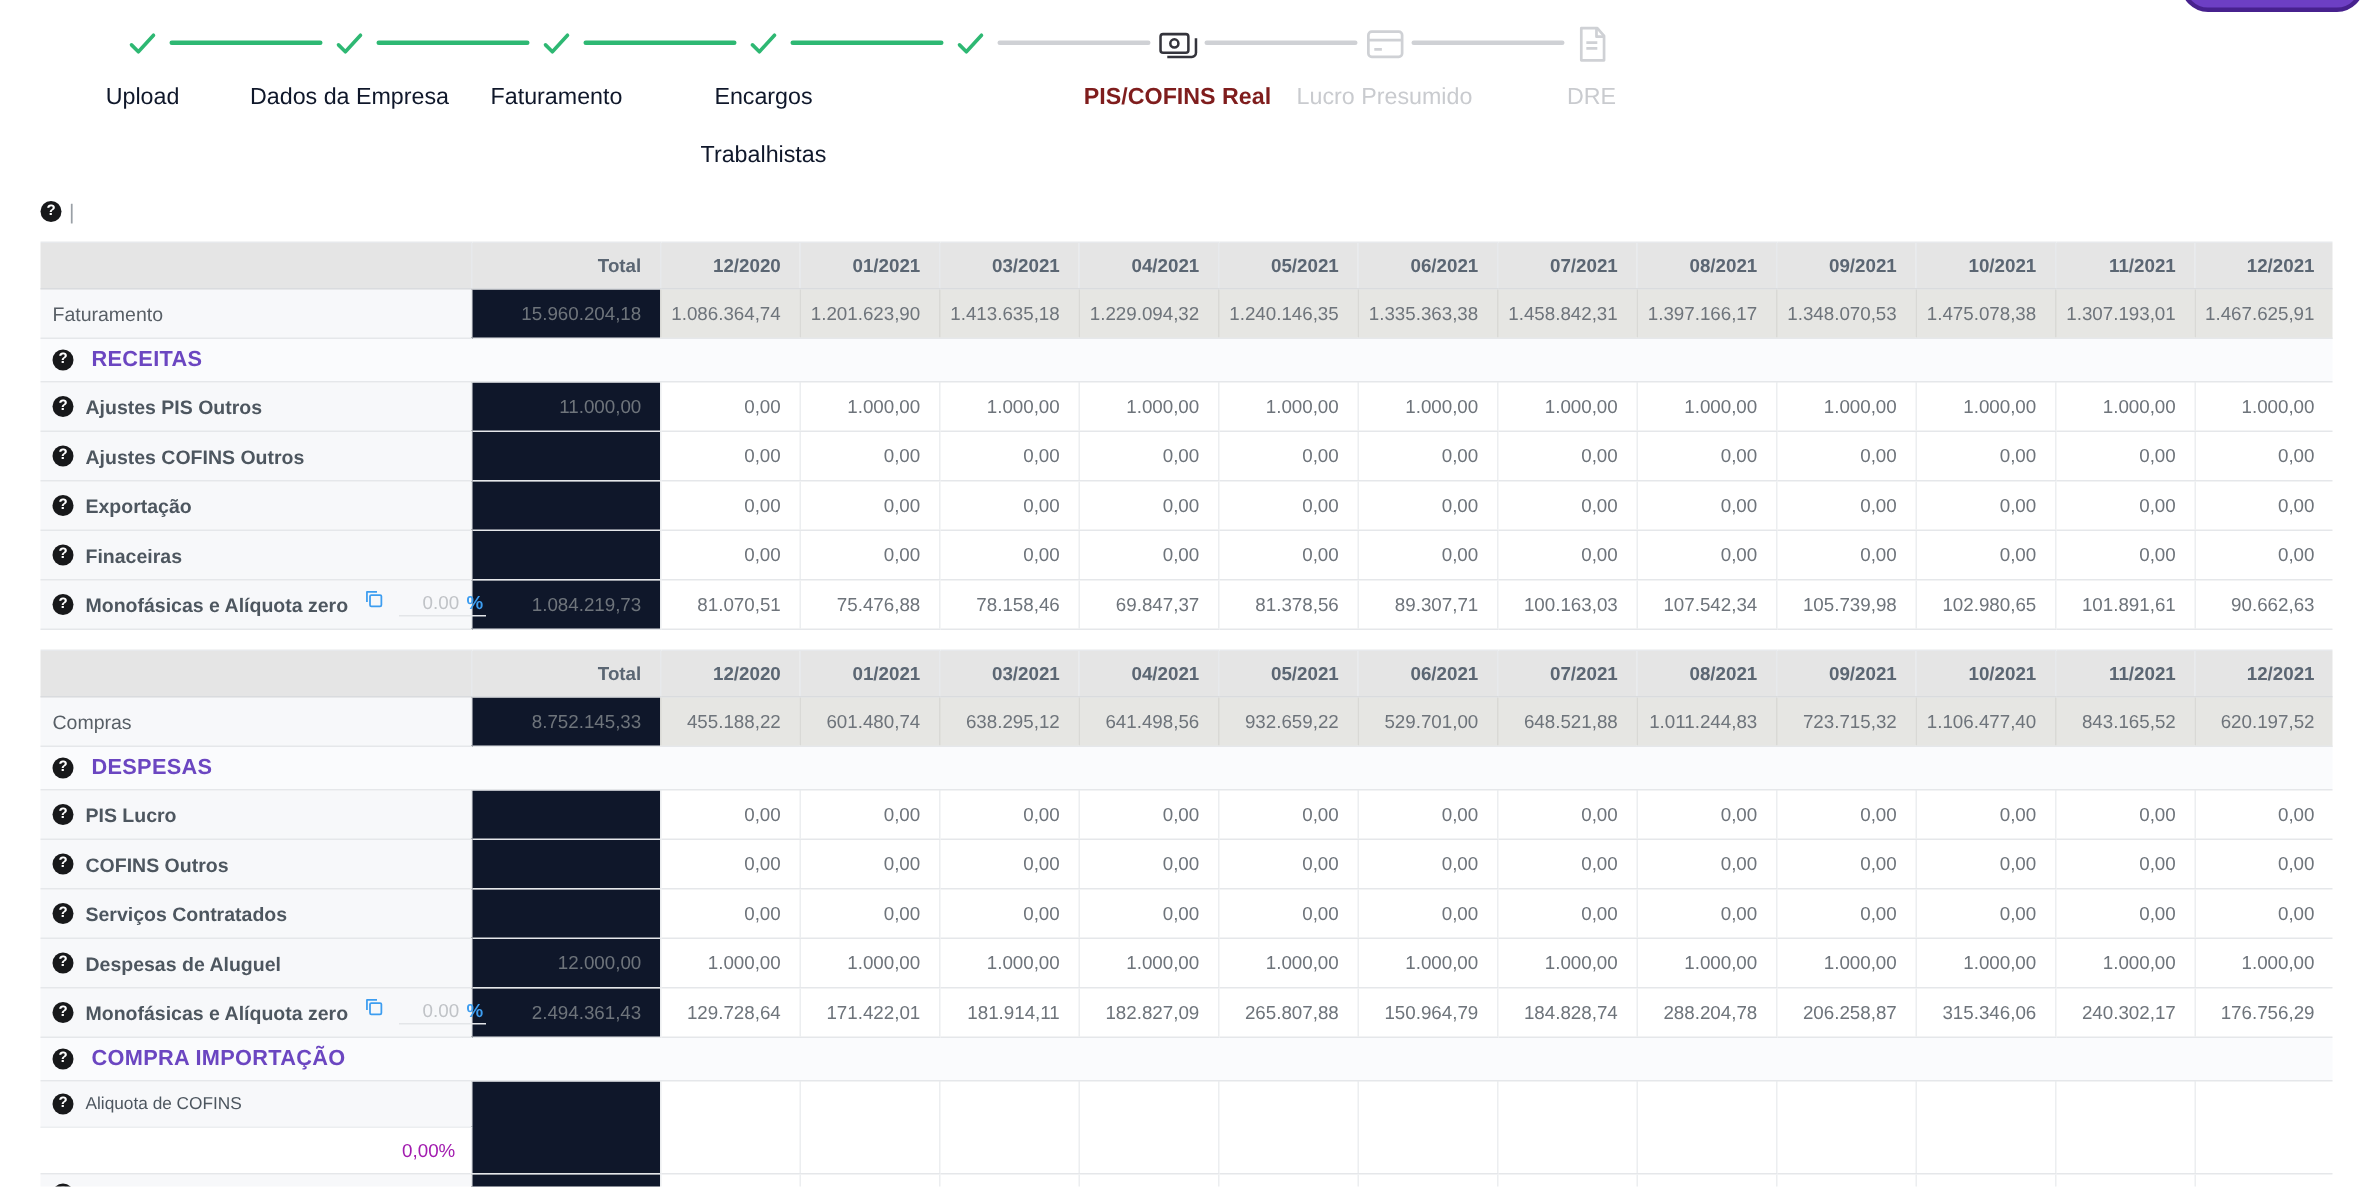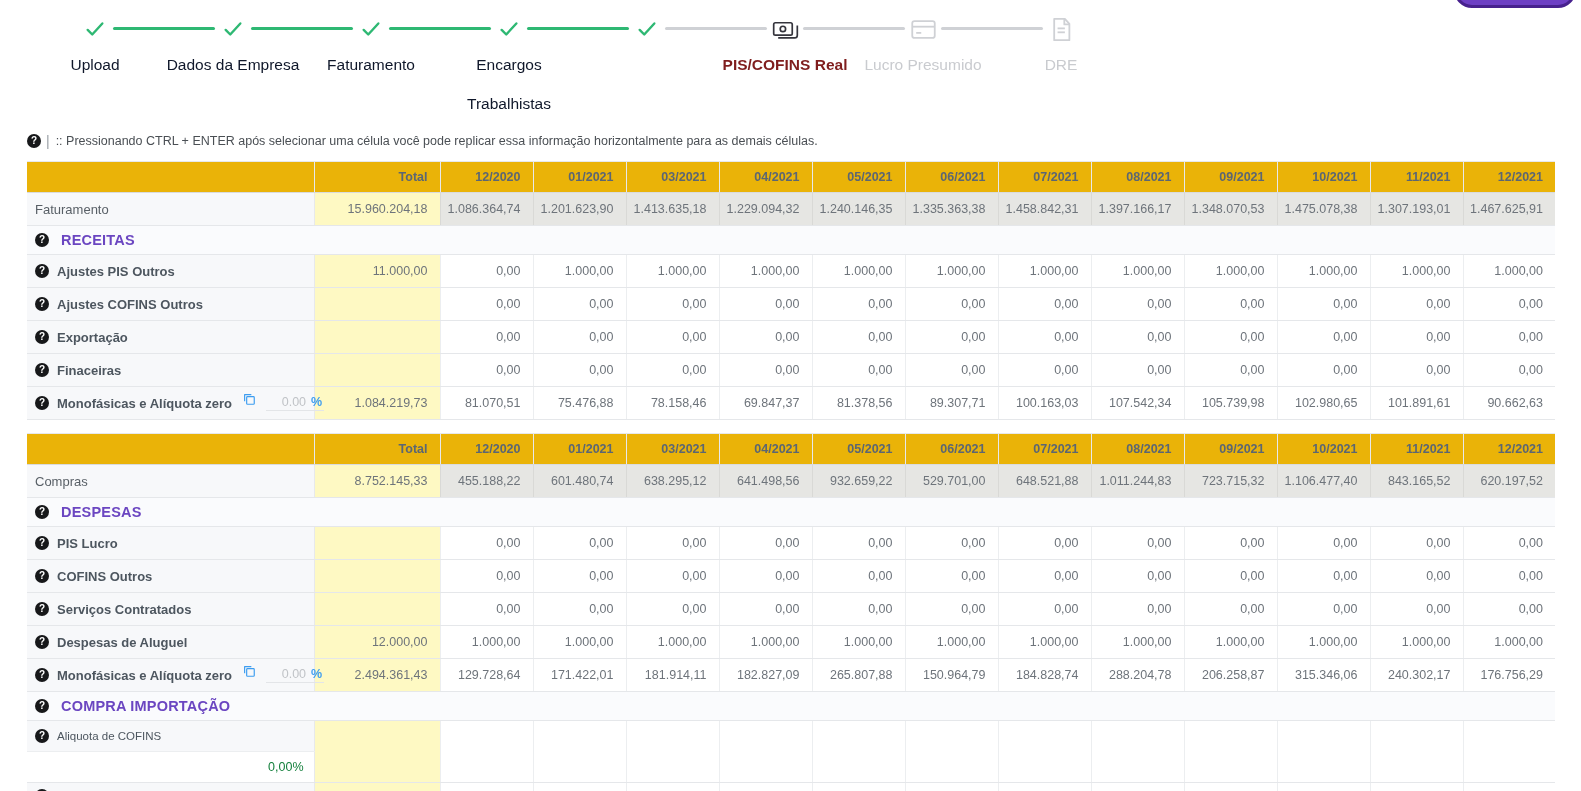--- a/index.html
+++ b/index.html
@@ -37,46 +37,46 @@
     display:inline-block; flex:0 0 auto; width:14px; height:14px; border-radius:50%;
     background:#17181a; color:#ffffff; font-size:10px; font-weight:bold;
     line-height:14px; text-align:center;
   }
 
   
   .tblwrap { margin:12px 0 0 27px; }
   .tblwrap.second { margin-top:13px; }
   table.grid { border-collapse:collapse; table-layout:fixed; width:1526px; font-size:12.5px; }
   table.grid th {
-    background:#eab308; color:#5b6673; font-weight:bold; text-align:right;
+    background:#e5e5e5; color:#5b6673; font-weight:bold; text-align:right;
     padding:8px 12px 8px 0; border-bottom:1px solid #d9dbde; border-top:1px solid #e7e9ec;
     border-left:1px solid #e7e9ec; font-size:12.5px;
   }
   table.grid th.lc { border-left:none; }
   table.grid td { border-bottom:1px solid #e5e7ea; }
   td.num { text-align:right; padding:9px 12px 9px 0; color:#6e747b; }
   td.lc { background:#f7f8fa; padding:0 0 0 8px; }
   .lwrap { display:flex; align-items:center; gap:8px; padding:8px 4px 8px 0; }
   .rl { font-weight:bold; color:#4d565f; font-size:13px; white-space:nowrap; }
   .rl.plain { font-weight:normal; color:#585f66; }
   .rl.sm { font-weight:normal; font-size:11.5px; }
-  td.tc { background:#fef9c3; border-left:1px solid #e7e9ec; }
+  td.tc { background:#0f172a; border-left:1px solid #e7e9ec; }
   td.mc { background:#ffffff; border-left:1px solid #eceef0; }
   tr.disabled td.mc { background:#e6e6e3; border-left-color:#d9d9d6; }
   tr.sec td { background:#fafbfd; padding:6px 0 6px 8px; }
   .sec-inner { display:flex; align-items:center; gap:12px; }
   .sec-title { color:#6b46c1; font-weight:bold; font-size:14.5px; letter-spacing:.2px; }
 
   .copy-ic { display:inline-flex; cursor:pointer; margin-left:2px; position:relative; top:-4px; }
   .pct { display:inline-flex; align-items:baseline; margin-left:2px; border-bottom:1px solid #e3e5e8; padding:0 2px 1px 0; }
   .pv { color:#c0c3c7; font-size:12.5px; min-width:40px; text-align:right; }
   .ps { color:#3d9df0; font-weight:bold; font-size:12.5px; margin-left:5px; }
 
   tr.aliq-top td.lc { border-bottom:1px solid #eceef0; }
-  td.aliq-val { background:#ffffff; padding:8px 10px 8px 0; text-align:right; color:#15803d; }
+  td.aliq-val { background:#ffffff; padding:8px 10px 8px 0; text-align:right; color:#a21caf; }
   tr.partial td { border-bottom:none; }
   tr.partial .lwrap { padding:6px 0 14px 0; }
 </style>
 </head>
 <body>
 
 <div class="cutoff-btn"></div>
 
 <div class="stepper">
     <div class="step done">
@@ -154,21 +154,20 @@
           <line x1="8.5" y1="14.5" x2="15" y2="14.5"></line>
         </svg>
       </div>
     <div class="step-label">DRE</div>
     </div>
   </div>
 
 <div class="hint">
   <span class="qic">?</span>
   <span class="sep">|</span>
-  <span>:: Pressionando CTRL + ENTER após selecionar uma célula você pode replicar essa informação horizontalmente para as demais células.</span>
 </div>
 
 <div class="tblwrap">
     <table class="grid">
       <colgroup>
         <col style="width:287px">
         <col style="width:126px">
         <col style="width:93px">
         <col style="width:93px">
         <col style="width:93px">

